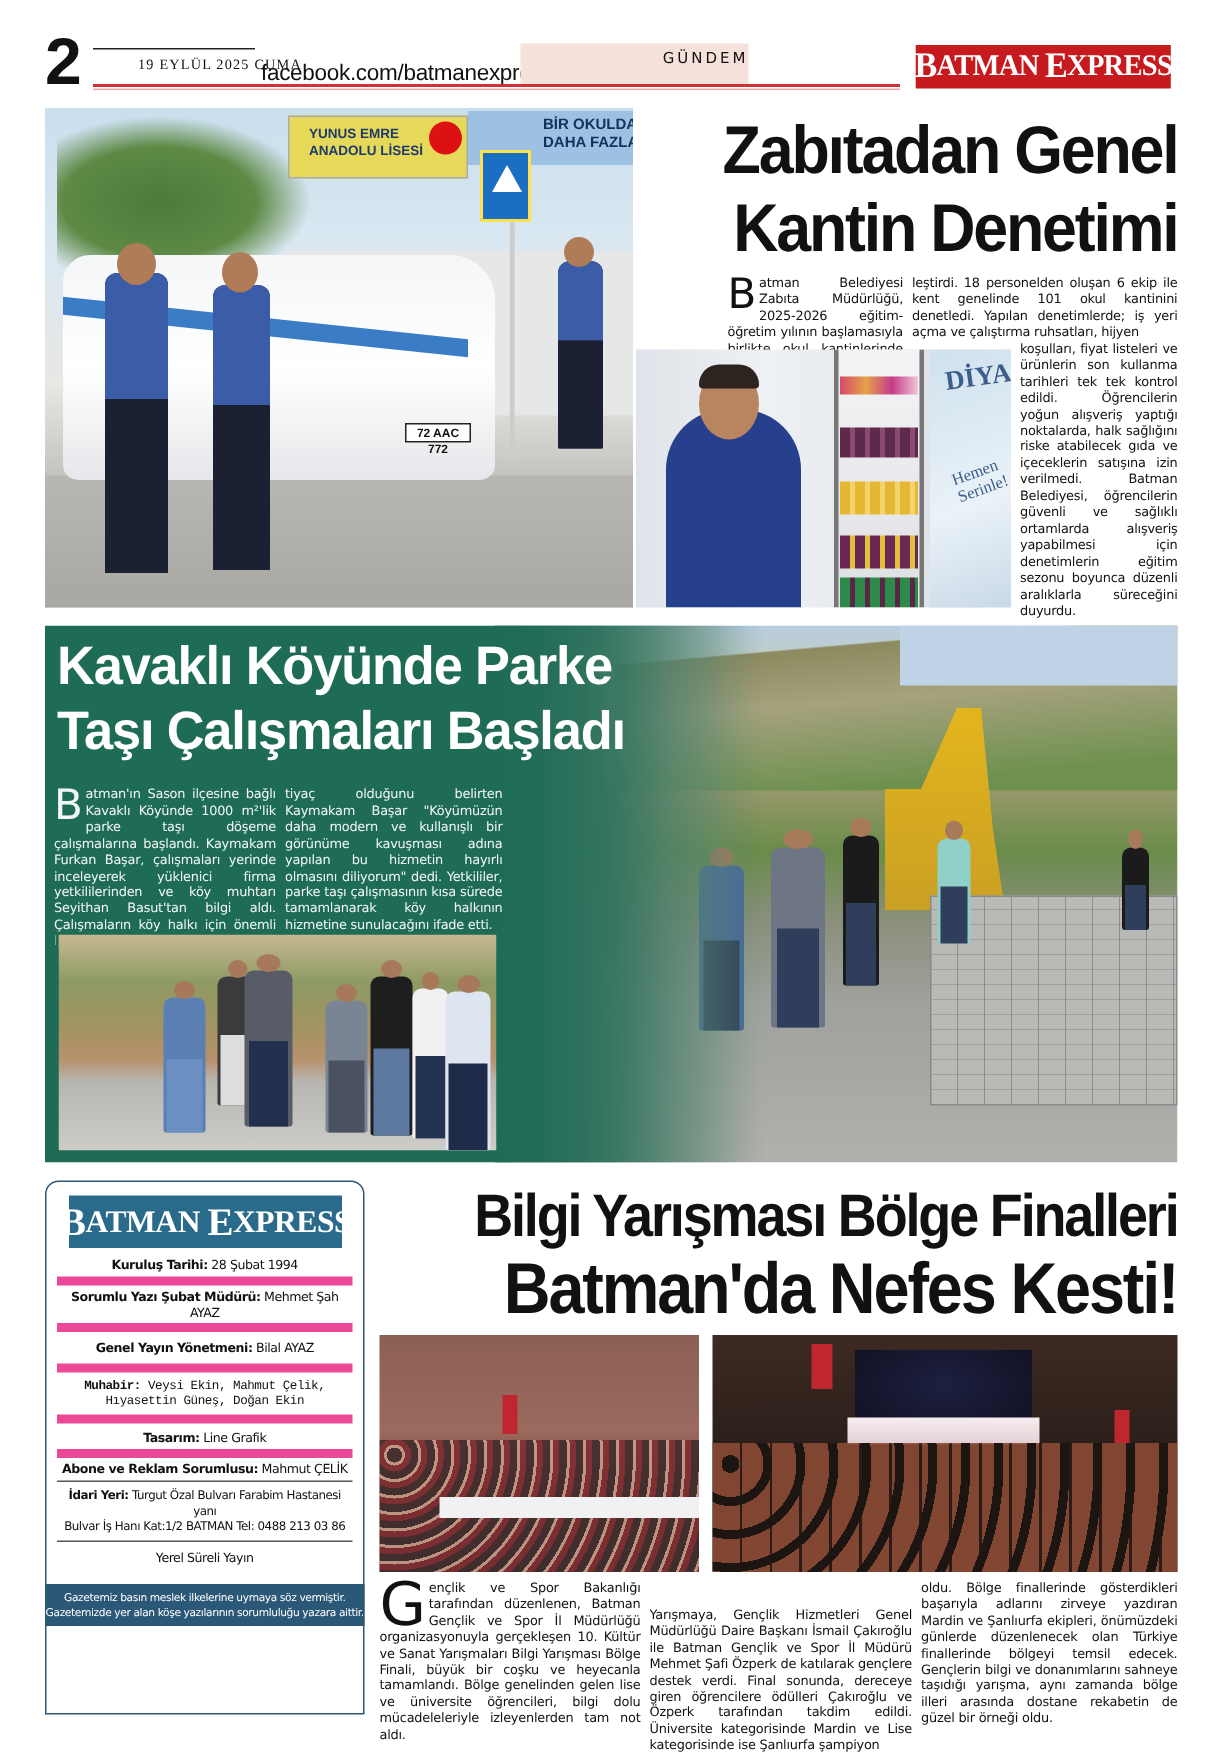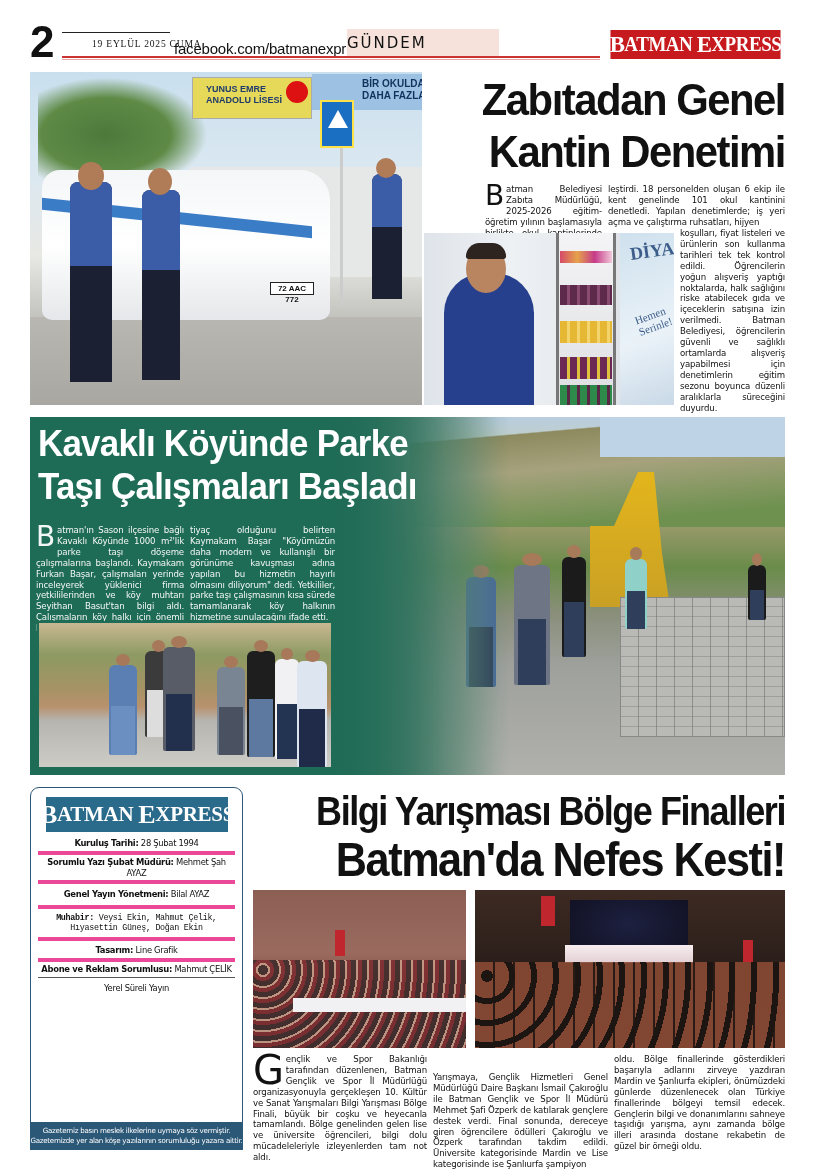--- a/index.html
+++ b/index.html
@@ -7,21 +7,21 @@
 body{position:relative;font-family:"Liberation Sans",sans-serif;color:#111;}
 .abs{position:absolute;}
 
 .page-num{left:30px;top:22px;font-size:44px;font-weight:bold;line-height:40px;font-family:"Liberation Sans",sans-serif;letter-spacing:-1px;}
 .fb-line{left:62px;top:32px;width:108px;height:1px;background:#222;}
 .fb-text{left:174px;top:40px;font-size:15px;letter-spacing:-0.2px;}
 .date{left:92px;top:39px;font-size:10px;letter-spacing:0.8px;font-family:Liberation Serif, serif;font-size:9.5px;}
 .red-line{left:62px;top:56px;width:538px;height:2px;background:#c33;}
 .red-line2{left:62px;top:58.5px;width:538px;height:1px;background:#e9a7a7;}
 .section-box{left:347px;top:29px;width:152px;height:27px;background:#f6e2da;}
-.section-label{left:347px;top:34px;width:152px;text-align:left;font-size:15px;letter-spacing:2px;font-family:"DejaVu Sans",sans-serif;}
+.section-label{left:347px;top:34px;width:152px;text-align:right;font-size:10px;letter-spacing:2px;font-family:"DejaVu Sans",sans-serif;}
 .brand{left:606px;top:30px;width:179px;height:29px;background:#c71a1e;color:#fff;display:flex;align-items:center;justify-content:center;font-family:"Liberation Serif",serif;font-weight:bold;font-size:20px;letter-spacing:-0.5px;transform:scaleX(0.95);}
 .brand .big{font-size:24px;}
 
 
 .photo1{left:30px;top:72px;width:392px;height:333px;overflow:hidden;background:linear-gradient(180deg,#c9dfee 0%,#dbe8f1 30%,#e8e8e4 55%,#b7b7b2 80%,#a9a8a3 100%);}
 .photo1 .wall{position:absolute;left:160px;top:95px;width:240px;height:110px;background:#e6e8e8;}
 .photo1 .trees{position:absolute;left:8px;top:5px;width:170px;height:115px;background:radial-gradient(ellipse at 40% 50%,#4d7a3c 0%,#5e8a46 45%,transparent 70%);}
 .photo1 .sign{position:absolute;left:162px;top:5px;width:120px;height:42px;background:#e6d95a;border:1px solid #aaa;}
 .photo1 .sign2{position:absolute;left:282px;top:2px;width:110px;height:36px;background:#9cc1e2;}
 .photo1 .sign-text{position:absolute;left:176px;top:12px;font-size:9px;font-weight:bold;color:#1e3a6b;line-height:11px;}
@@ -78,25 +78,25 @@
 .photo3{position:absolute;left:7px;top:204px;width:296px;height:148px;border:2px solid #1e6b56;overflow:hidden;background:linear-gradient(180deg,#c9b892 0%,#8d9a63 22%,#a59364 45%,#b8916d 58%,#b6b5b0 68%,#cdccc6 100%);}
 .photo3 .man{position:absolute;background:#4a4f5c;border-radius:6px 6px 2px 2px;}
 .photo3 .man .mh{position:absolute;left:25%;top:-11px;width:50%;height:12px;border-radius:50%;background:#a8785b;}
 .photo3 .man .mp{position:absolute;left:8%;top:45%;width:84%;height:55%;background:#23304d;}
 
 
 .masthead-box{left:30px;top:787px;width:213px;height:356px;border:1.5px solid #2e5676;border-radius:9px 9px 0 0;}
 .mh-logo{left:46px;top:797px;width:182px;height:35px;background:#2a6a8a;color:#fff;display:flex;align-items:center;justify-content:center;font-family:"Liberation Serif",serif;font-weight:bold;font-size:21px;letter-spacing:-0.3px;}
 .mh-logo .big{font-size:26px;}
 .mh-rows{left:38px;top:836px;width:197px;}
-.mh-row{border-bottom:4px solid #ec4899;text-align:center;font-size:8.4px;line-height:10.3px;padding:2.2px 0 2.6px 0;font-family:"DejaVu Sans",sans-serif;letter-spacing:-0.3px;}
+.mh-row{border-bottom:6px solid #ec4899;text-align:center;font-size:8.4px;line-height:10.3px;padding:2.2px 0 2.6px 0;font-family:"DejaVu Sans",sans-serif;letter-spacing:-0.3px;}
 .mh-row b{font-weight:bold;}
 .mh-row.thick{border-bottom:1.5px solid #555;}
 .mh-row.last{border-bottom:none;padding-top:5px;}
-.mh-footer{left:30px;top:1122px;width:213px;height:28px;background:#2c5878;color:#fff;font-size:7.1px;line-height:10px;text-align:center;padding-top:4px;font-family:"DejaVu Sans",sans-serif;letter-spacing:-0.25px;}
+.mh-footer{left:30px;top:1056px;width:213px;height:28px;background:#2c5878;color:#fff;font-size:7.1px;line-height:10px;text-align:center;padding-top:4px;font-family:"DejaVu Sans",sans-serif;letter-spacing:-0.25px;}
 
 .headline3{left:252px;top:787px;width:533px;font-family:"Liberation Sans",sans-serif;font-weight:bold;font-size:40px;line-height:48px;letter-spacing:-1.6px;text-align:right;transform:scaleX(0.9);transform-origin:right;}
 .headline3 .l2{font-size:48px;line-height:50px;}
 
 .photo4{left:253px;top:890px;width:213px;height:158px;overflow:hidden;background:linear-gradient(180deg,#8c5f55 0%,#9a6a5e 40%,#7e4c44 60%,#5f3f3f 100%);}
 .photo4 .crowd{position:absolute;left:0;top:70px;width:213px;height:88px;background:repeating-radial-gradient(circle at 10px 10px,#3a2a2a 0 5px,#c9a08a 5px 7px,#7d2a2e 7px 11px);opacity:0.85;}
 .photo4 .desk{position:absolute;left:40px;top:108px;width:173px;height:14px;background:#f1f1f3;}
 .photo4 .flag4{position:absolute;left:82px;top:40px;width:10px;height:26px;background:#c0262d;}
 .photo5{left:475px;top:890px;width:310px;height:158px;overflow:hidden;background:linear-gradient(180deg,#3d2a22 0%,#2a1e1a 50%,#3b2824 100%);}
 .photo5 .stage{position:absolute;left:95px;top:10px;width:118px;height:60px;background:radial-gradient(ellipse at 50% 40%,#1d2040 0%,#121326 80%);}
@@ -265,20 +265,21 @@
     <span class="big">E</span>
     <span>XPRESS</span>
 </div>
 <div class="abs mh-rows">
   <div class="mh-row"><b>Kuruluş Tarihi:</b> <span>28 Şubat 1994</span></div>
   <div class="mh-row"><b>Sorumlu Yazı Şubat Müdürü:</b> <span>Mehmet Şah AYAZ</span></div>
   <div class="mh-row" style="padding-top:5px;padding-bottom:5px;"><b>Genel Yayın Yönetmeni:</b> <span>Bilal AYAZ</span></div>
   <div class="mh-row" style="padding-top:4px;padding-bottom:4px;font-family:Liberation Mono, monospace;"><b>Muhabir:</b> <span>Veysi Ekin, Mahmut Çelik,</span><br><span>Hıyasettin Güneş, Doğan Ekin</span></div>
   <div class="mh-row" style="padding-top:4px;"><b>Tasarım:</b> <span>Line Grafik</span></div>
   <div class="mh-row thick"><b>Abone ve Reklam Sorumlusu:</b> <span>Mahmut ÇELİK</span></div>
+  <div class="mh-row thick" style="font-size:7.9px;padding-top:4px;padding-bottom:4px;"><b>İdari Yeri:</b> <span>Turgut Özal Bulvarı Farabim Hastanesi yanı</span><br><span>Bulvar İş Hanı Kat:1/2 BATMAN Tel: 0488 213 03 86</span></div>
   <div class="mh-row last">Yerel Süreli Yayın</div>
 </div>
 <div class="abs mh-footer">
   <div>Gazetemiz basın meslek ilkelerine uymaya söz vermiştir.</div>
   <div>Gazetemizde yer alan köşe yazılarının sorumluluğu yazara aittir.</div>
 </div>
 
 <div class="abs headline3">
   <div>Bilgi Yarışması Bölge Finalleri</div>
   <div class="l2">Batman'da Nefes Kesti!</div>

